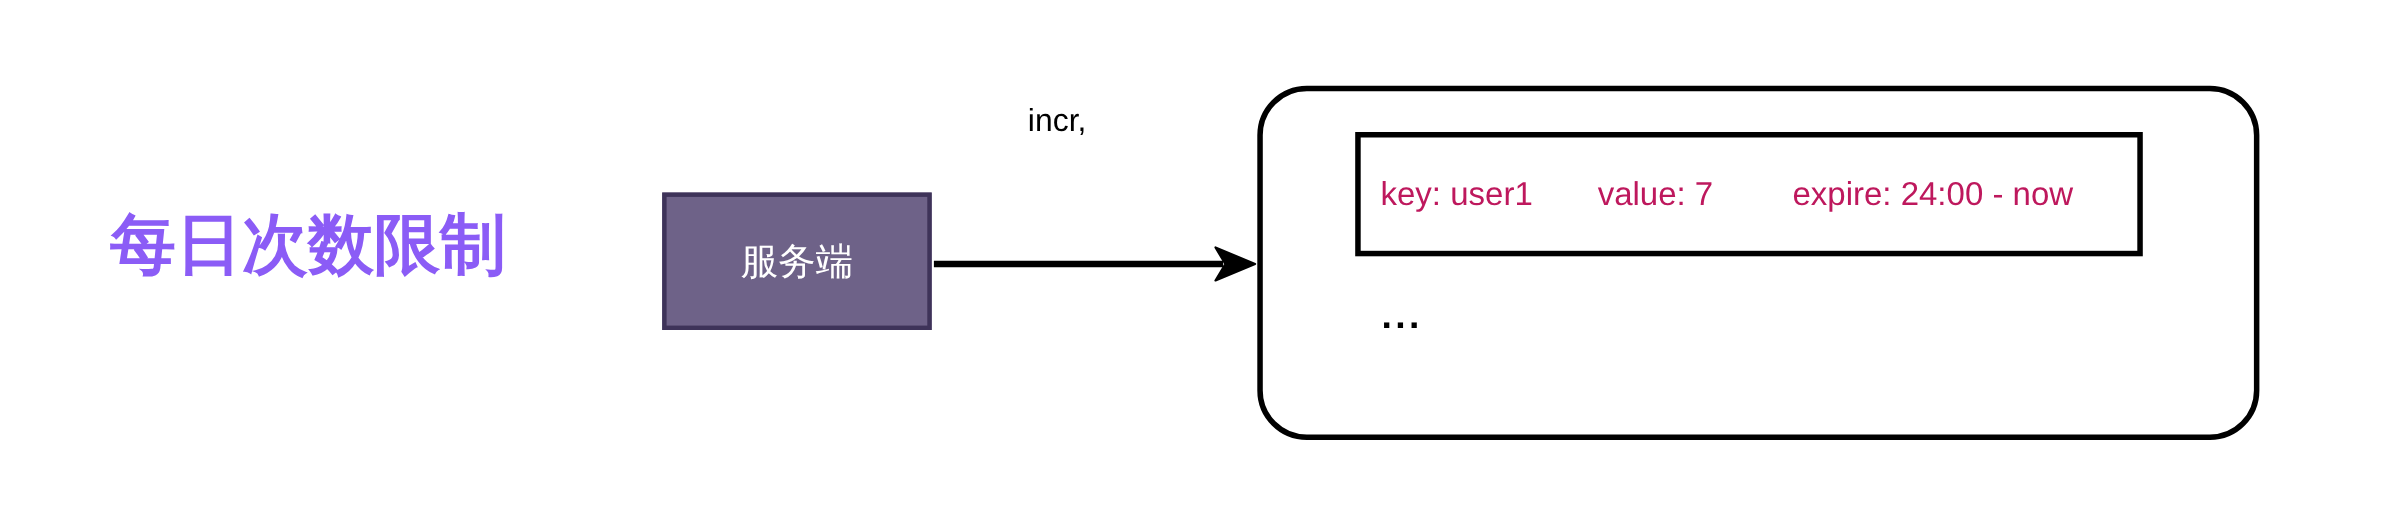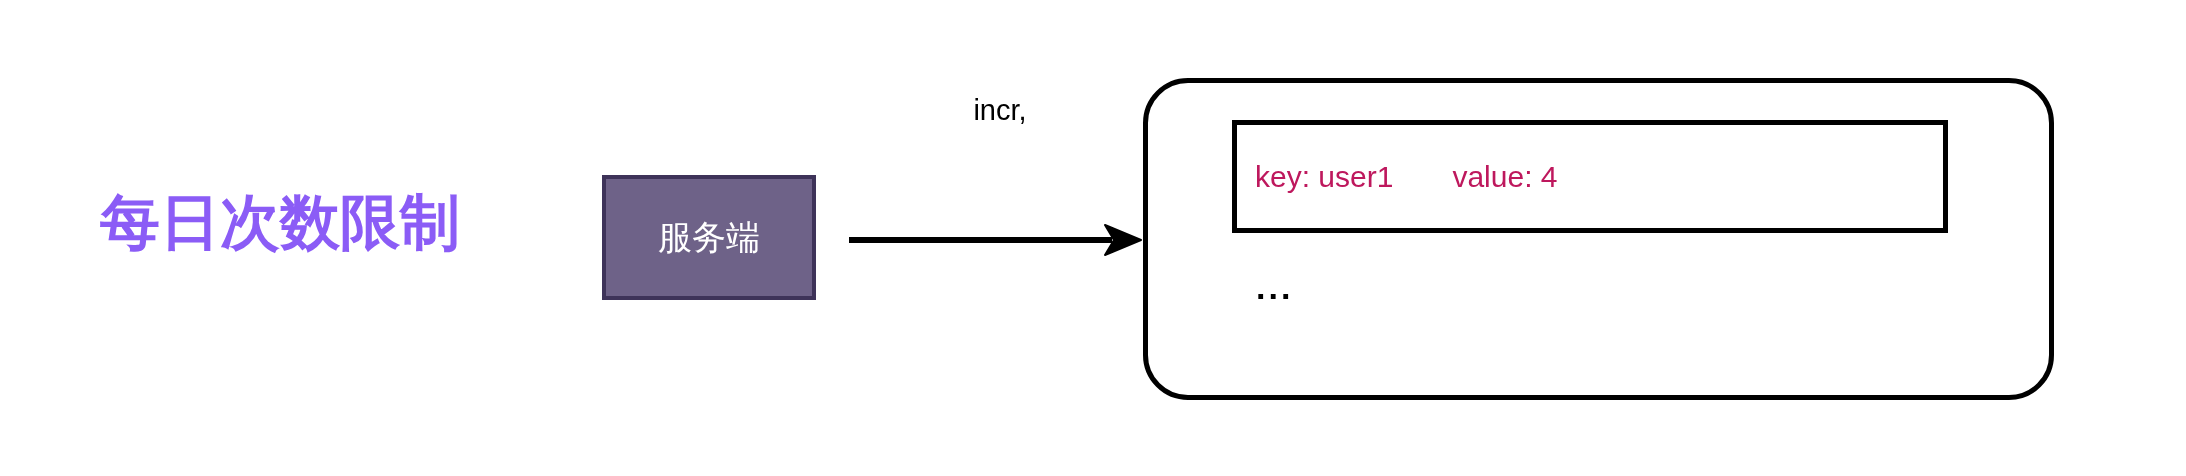--- a/index.html
+++ b/index.html
@@ -22,21 +22,21 @@
     font-size: 60px;
     line-height: 60px;
     font-weight: 700;
     color: #8b5cf6;
     white-space: nowrap;
   }
   .server-node {
     position: absolute;
     left: 602px;
     top: 175px;
-    width: 214px;
+    width: 245px;
     height: 125px;
     box-sizing: border-box;
     background: #6e6288;
     border: 4px solid #3e3359;
     display: flex;
     align-items: center;
     justify-content: center;
   }
   .server-label {
     color: #ffffff;
@@ -46,21 +46,21 @@
   .arrow-svg {
     position: absolute;
     left: 0;
     top: 0;
     width: 2186px;
     height: 476px;
     pointer-events: none;
   }
   .arrow-label {
     position: absolute;
-    left: 900px;
+    left: 861px;
     top: 92px;
     width: 200px;
     text-align: center;
     font-size: 29px;
     line-height: 37px;
     color: #000000;
   }
   .store-container {
     position: absolute;
     left: 1143px;
@@ -117,18 +117,19 @@
   </svg>
 
   <div class="arrow-label">
     <div>incr,</div>
   </div>
 
   <div class="store-container"></div>
 
   <div class="record-box">
     <span class="record-key">key: user1</span>
-    <span class="record-value">value: 4</span>
+    <span class="record-value">value: 7</span>
+    <span class="record-expire">expire: 24:00 - now</span>
   </div>
 
   <div class="ellipsis">...</div>
 
 </div>
 
 </body></html>

